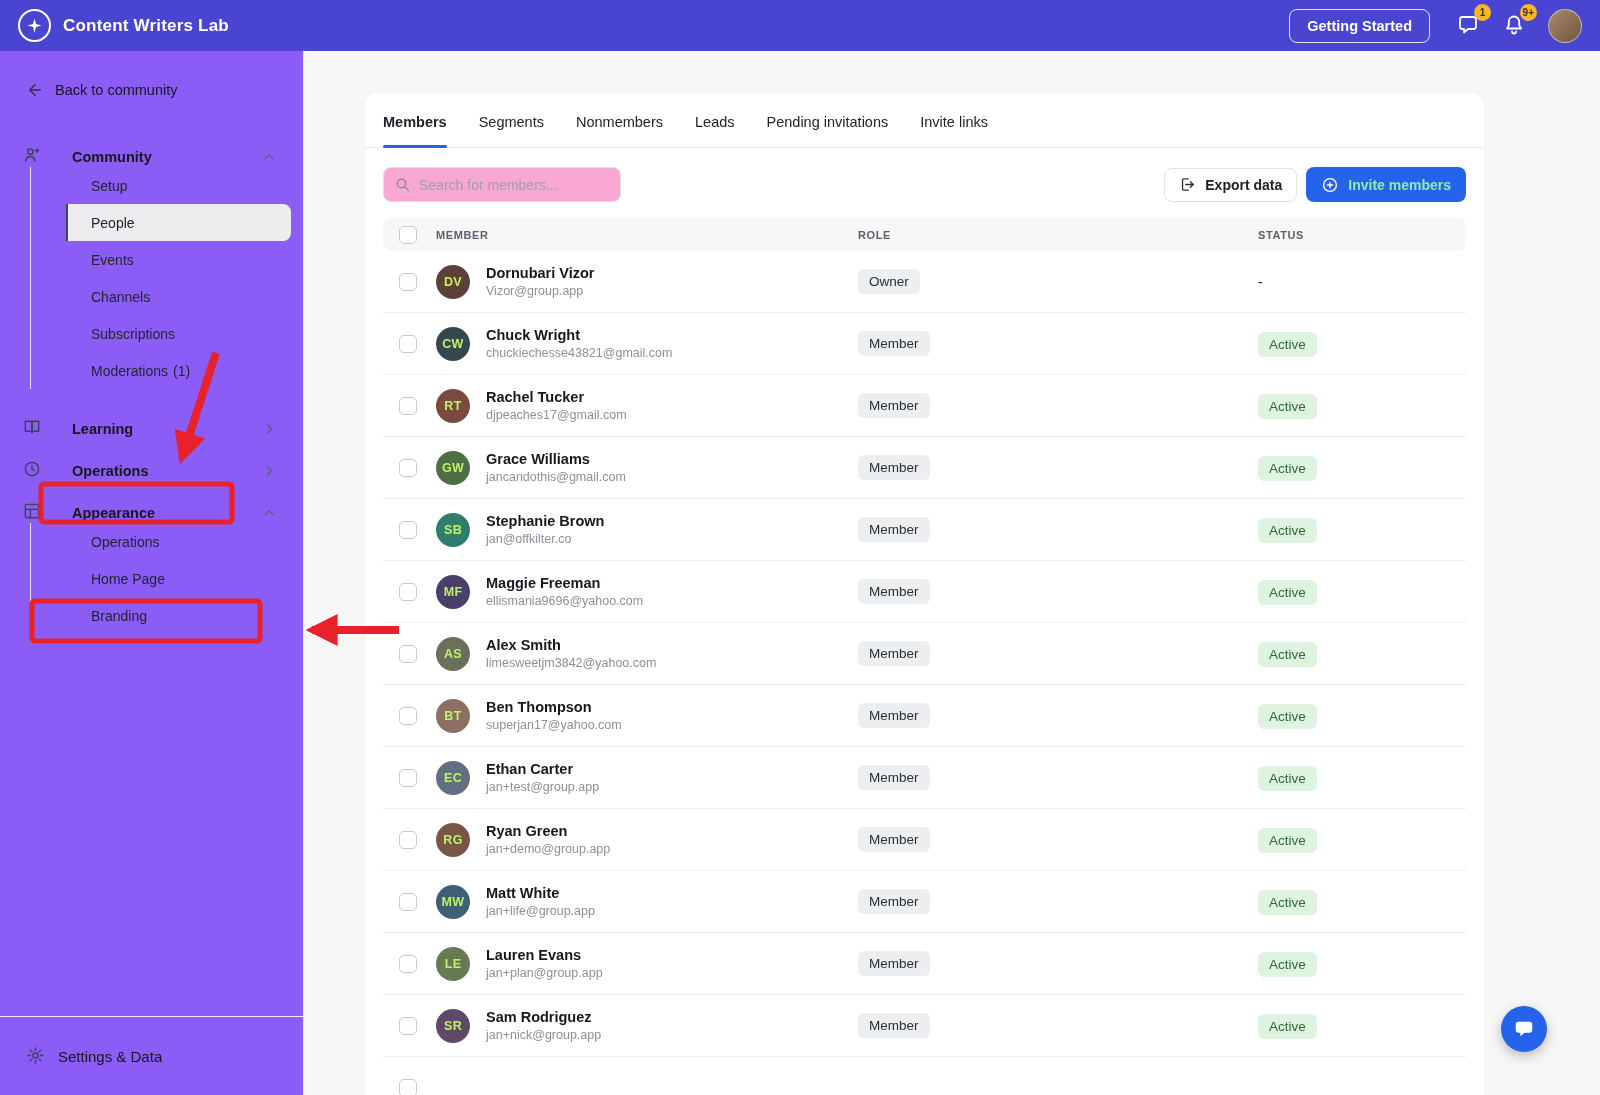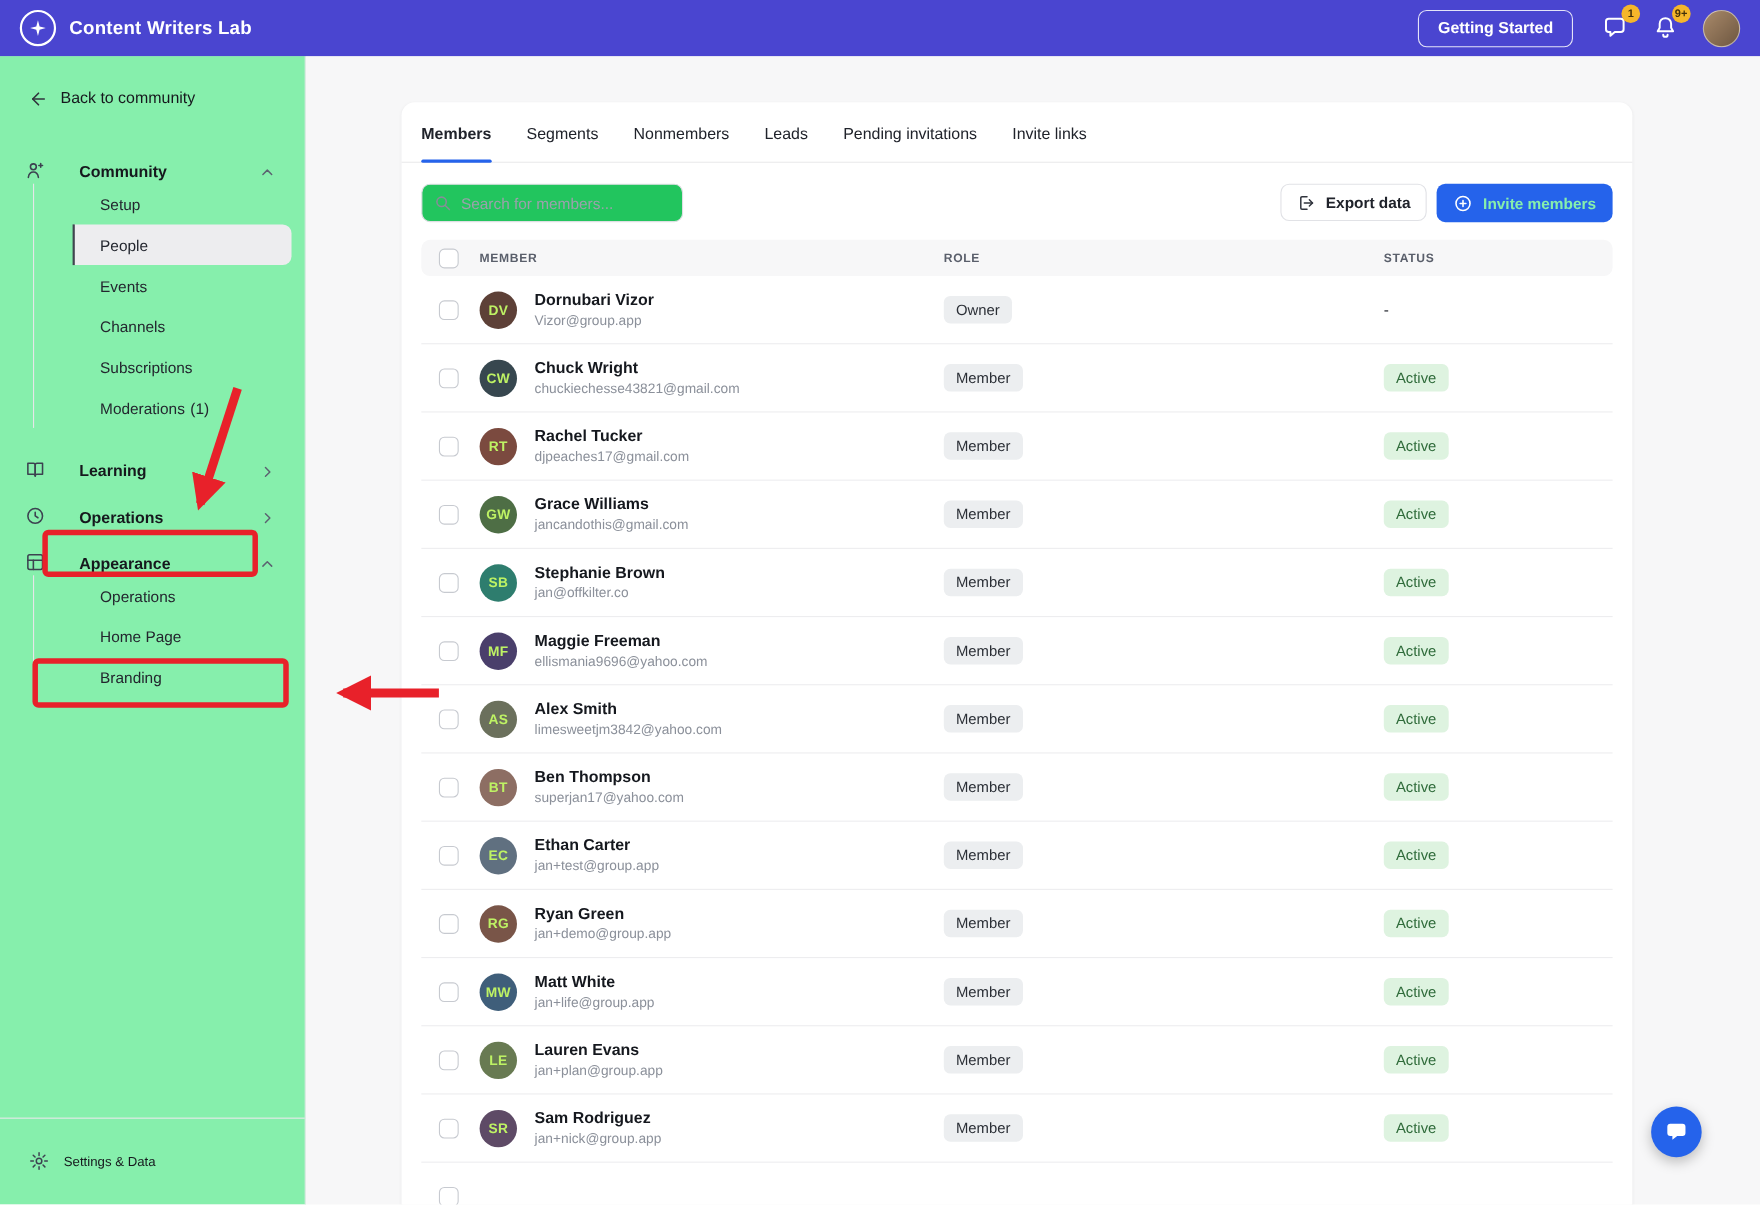--- a/index.html
+++ b/index.html
@@ -19,48 +19,48 @@
   .topbar{position:absolute;top:0;left:0;width:1600px;height:51px;background:var(--topbar-bg);display:flex;align-items:center;padding:0 18px;z-index:10;}
   .logo{width:33px;height:33px;border-radius:50%;border:2px solid #fff;display:flex;align-items:center;justify-content:center;margin-right:12px;cursor:pointer;}
   .brand{color:#fff;font-size:17px;font-weight:700;letter-spacing:.2px;}
   .topbar-right{margin-left:auto;display:flex;align-items:center;gap:20px;}
   .btn-getting-started{background:transparent;border:1.5px solid rgba(255,255,255,.85);color:#fff;font-size:14.5px;font-weight:600;border-radius:8px;padding:8px 17px;cursor:pointer;font-family:inherit;margin-right:6px;}
   .icon-wrap{position:relative;width:26px;height:26px;color:#fff;cursor:pointer;}
   .badge{position:absolute;top:-9px;right:-9px;background:var(--badge-yellow);color:#43300a;font-size:10px;font-weight:700;min-width:17px;height:17px;border-radius:9px;display:flex;align-items:center;justify-content:center;padding:0 3px;}
   .avatar-top{width:34px;height:34px;border-radius:50%;background:linear-gradient(135deg,#a98a6a,#6d5640);border:1.5px solid rgba(255,255,255,.5);cursor:pointer;}
 
   
-  .sidebar{position:absolute;top:51px;left:0;width:278px;height:1044px;background:#86efac;border-right:1px solid #e9e9ec;display:flex;flex-direction:column;z-index:5;}
+  .sidebar{position:absolute;top:51px;left:0;width:304px;height:1044px;background:#8b5cf6;border-right:1px solid #e9e9ec;display:flex;flex-direction:column;z-index:5;}
   .back-link{display:flex;align-items:center;gap:11px;padding:30px 26px 10px;font-size:14.5px;font-weight:500;color:#16181d;cursor:pointer;}
   .back-link .bicon{width:18px;height:18px;color:#30343d;}
   .nav{padding:14px 12px 0 10px;}
   .nav-section{display:flex;align-items:flex-end;height:42px;padding:0 14px 0 12px;border-radius:8px;cursor:pointer;gap:20px;}
   .nav-icon{width:20px;height:20px;color:#3c4250;margin-right:10px;flex:none;}
   .nav-label{font-size:14.5px;font-weight:600;color:#16181d;}
   .chev{margin-left:auto;width:16px;height:16px;color:#5b6270;flex:none;}
   .subnav{list-style:none;margin:2px 0 6px 20px;border-left:1px solid #e6e6e9;padding-left:36px;}
   .subnav li{position:relative;display:flex;align-items:center;height:37px;padding-left:24px;font-size:14px;color:#23262e;border-radius:0 8px 8px 0;cursor:pointer;}
   .subnav li.selected{background:#ededef;font-weight:500;}
   .subnav li.selected::before{content:"";position:absolute;left:-1px;top:0;bottom:0;width:2px;background:#40454f;}
   .count{margin-left:5px;}
-  .sidebar-footer{margin-top:auto;border-top:1px solid #e9e9ec;height:79px;display:flex;align-items:center;gap:12px;padding:0 26px;font-size:12px;font-weight:500;color:#16181d;cursor:pointer;}
+  .sidebar-footer{margin-top:auto;border-top:1px solid #e9e9ec;height:79px;display:flex;align-items:center;gap:12px;padding:0 26px;font-size:15px;font-weight:500;color:#16181d;cursor:pointer;}
   .sidebar-footer .nav-icon{margin-right:0;}
 
   
   .card{position:absolute;left:365px;top:93px;width:1119px;height:1062px;background:#fff;border-radius:12px;box-shadow:0 1px 3px rgba(16,24,40,.05);padding:0 18px;z-index:1;}
   .tabs{display:flex;gap:32px;margin:0 -18px;padding:0 18px;border-bottom:1px solid #eaeaec;}
   .tab{position:relative;padding:21px 0 17px;font-size:14.5px;color:#20232b;cursor:pointer;white-space:nowrap;}
   .tab.active{font-weight:700;}
   .tab.active::after{content:"";position:absolute;left:0;right:0;bottom:-1px;height:3px;background:var(--accent-blue);border-radius:2px;}
   .toolbar{margin-top:19px;display:flex;align-items:center;justify-content:space-between;}
   .search{position:relative;width:238px;}
-  .search input{width:100%;height:35px;border:1px solid #dedfe3;border-radius:8px;padding:0 10px 0 35px;font-size:14px;color:#30343d;font-family:inherit;background:#22c55e;outline:none;}
+  .search input{width:100%;height:35px;border:1px solid #dedfe3;border-radius:8px;padding:0 10px 0 35px;font-size:14px;color:#30343d;font-family:inherit;background:#f9a8d4;outline:none;}
   .search input::placeholder{color:#9ba1ab;}
   .search .sicon{position:absolute;left:11px;top:9px;width:17px;height:17px;color:#878d98;}
-  .toolbar-right{display:flex;align-items:flex-start;gap:9px;}
+  .toolbar-right{display:flex;align-items:center;gap:9px;}
   .btn-export{display:flex;align-items:center;gap:9px;height:34px;padding:0 14px;background:#fff;border:1px solid #e1e2e6;border-radius:8px;font-size:14px;font-weight:600;color:#20232b;cursor:pointer;font-family:inherit;}
   .btn-export .eicon{width:17px;height:17px;color:#30343d;}
   .btn-invite{display:flex;align-items:center;gap:9px;height:35px;padding:0 15px;background:var(--accent-blue);border:none;border-radius:8px;font-size:14px;font-weight:600;color:#86efac;cursor:pointer;font-family:inherit;}
   .btn-invite .picon{width:18px;height:18px;color:#fff;}
 
   
   .table{margin-top:16px;}
   .thead,.trow{display:grid;grid-template-columns:53px 422px 400px 1fr;align-items:center;}
   .thead{height:33px;background:#f7f7f8;border-radius:8px;}
   .th{font-size:11px;font-weight:700;letter-spacing:.6px;color:#5a5f6b;}

